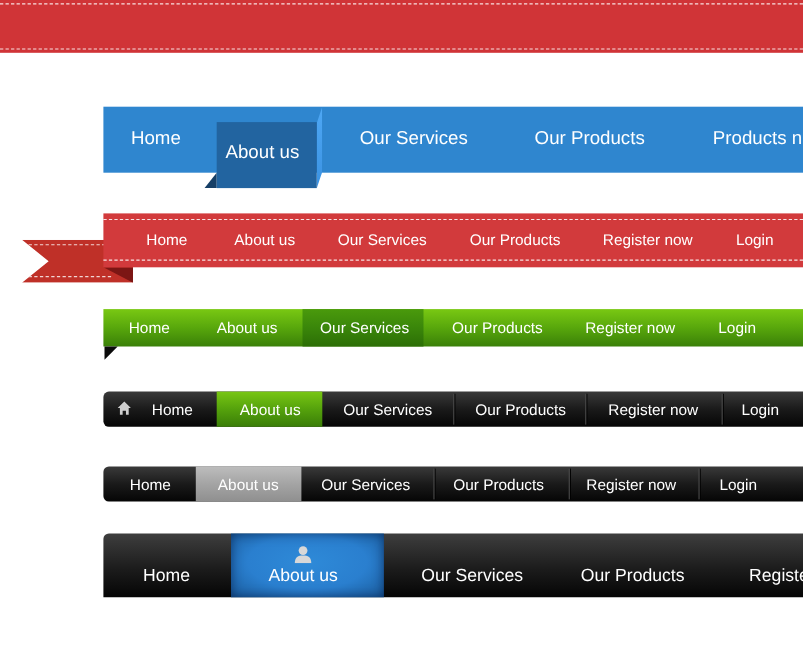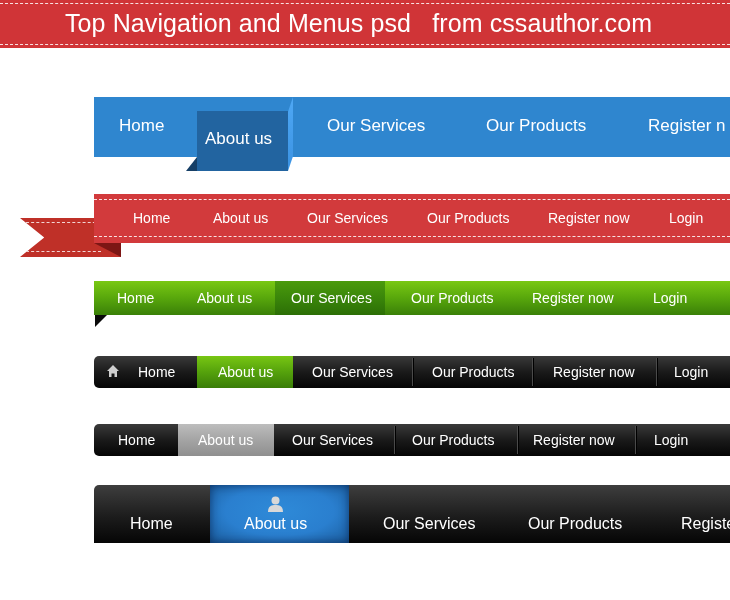--- a/index.html
+++ b/index.html
@@ -126,34 +126,33 @@
     box-shadow: inset 0 0 10px rgba(0,20,60,0.6);
   }
   .m6 .item { font-size: 16px; top: 515px; }
   .user-icon { left: 267px; top: 496px; width: 17px; height: 16px; }
 </style>
 </head>
 <body>
 
 <div class="abs banner">
   <div class="stitch-top"></div>
-  <div class="title">Top Navigation and Menus psd   from cssauthor.com</div>
   <div class="stitch-bot"></div>
 </div>
 
 <nav class="m1">
   <div class="abs m1-bar"></div>
   <div class="abs m1-fold-left"></div>
   <div class="abs m1-active"></div>
   <div class="abs m1-fold-right"></div>
   <a class="item" style="left:119px">Home</a>
   <a class="item active" style="left:205px">About us</a>
   <a class="item" style="left:327px">Our Services</a>
   <a class="item" style="left:486px">Our Products</a>
-  <a class="item" style="left:648px">Register n</a>
+  <a class="item" style="left:648px">Products n</a>
 </nav>
 
 <nav class="m2">
   <div class="abs m2-tail">
     <div class="stitch" style="top:4px"></div>
     <div class="stitch" style="top:33px"></div>
   </div>
   <div class="abs m2-fold"></div>
   <div class="abs m2-bar">
     <div class="stitch-top"></div>

